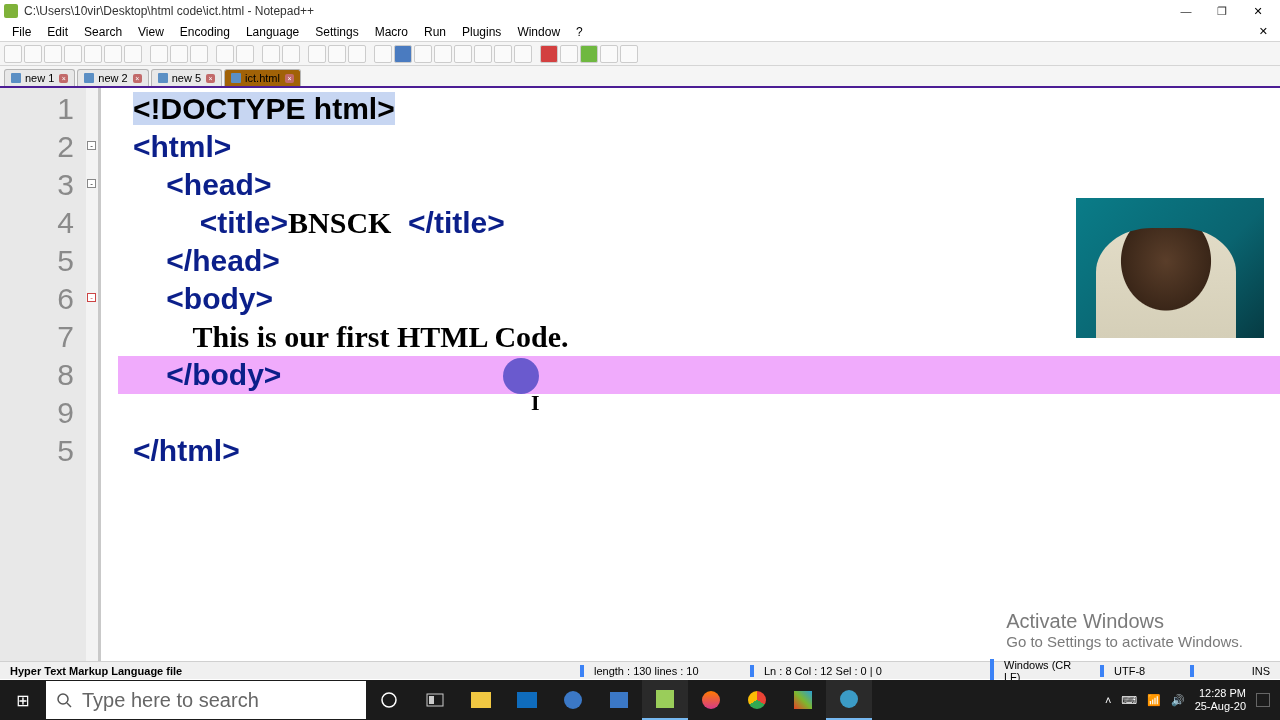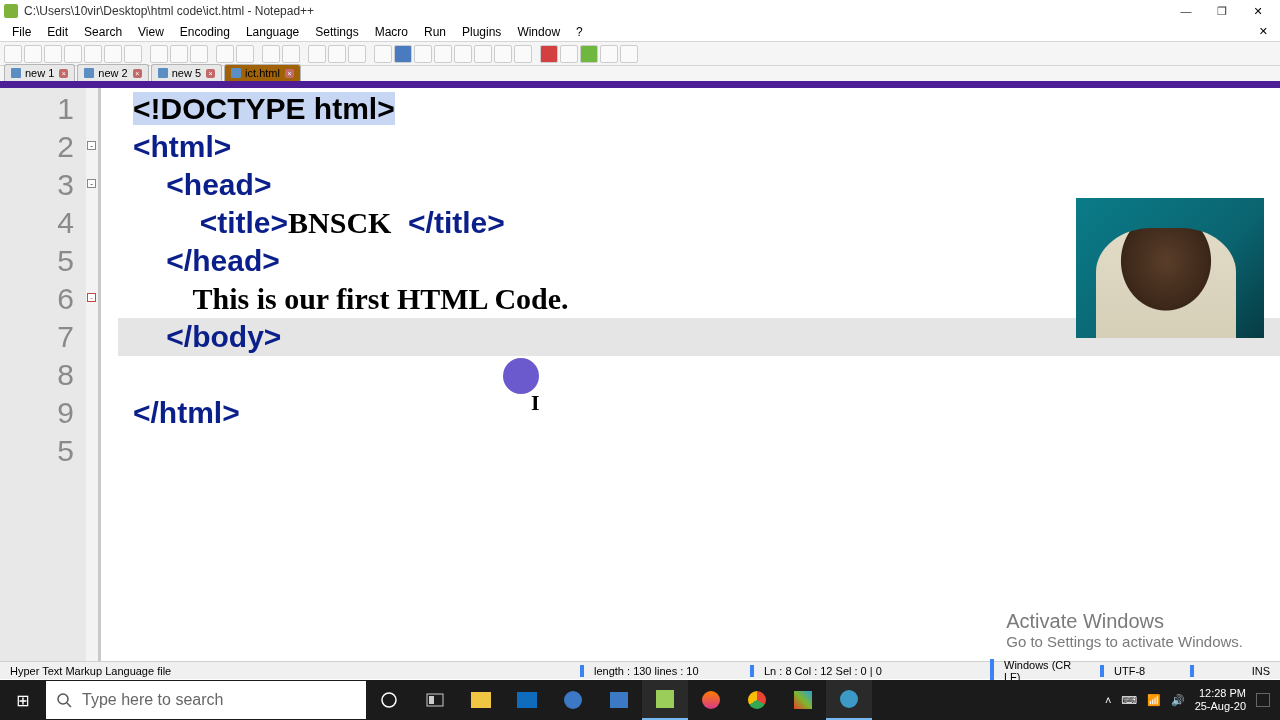--- a/index.html
+++ b/index.html
@@ -19,62 +19,62 @@
 
 
 .toolbar { height: 24px; display: flex; align-items: center; padding: 0 4px; gap: 2px; border-bottom: 1px solid #d5d5d5; background: #f5f5f5; }
 .tbtn { width: 18px; height: 18px; border: 1px solid #ccc; background: #fafafa; border-radius: 2px; }
 .tbtn.red { background: #d34040; }
 .tbtn.green { background: #6fb840; }
 .tbtn.blue { background: #4a7bc0; }
 .tbtn.sep { width: 4px; border: none; background: transparent; }
 
 
-.tabbar { height: 22px; display: flex; align-items: flex-end; padding: 2px 4px 0; background: #f5f5f5; border-bottom: 7px solid #4c1d95; }
+.tabbar { height: 22px; display: flex; align-items: flex-end; padding: 2px 4px 0; background: #f5f5f5; border-bottom: 2px solid #4c1d95; }
 .tab { display: flex; align-items: center; padding: 2px 6px; font-size: 11px; border: 1px solid #b5b5b5; border-bottom: none; background: #e8e8e8; margin-right: 2px; border-radius: 3px 3px 0 0; }
 .tab.active { background: #a16207; }
 .tab .ic { width: 10px; height: 10px; background: #5b8fc4; margin-right: 4px; border-radius: 1px; }
 .tab .x { margin-left: 5px; width: 9px; height: 9px; background: #c26a6a; border-radius: 2px; font-size: 7px; color: #fff; display: flex; align-items: center; justify-content: center; }
 
 
 .editor-wrap { height: 573px; display: flex; position: relative; }
 .gutter { width: 86px; background: #e8e8e8; text-align: right; padding-right: 12px; font-family: "Courier New", monospace; font-size: 30px; color: #8a8a8a; line-height: 38px; padding-top: 2px; }
 .fold-col { width: 12px; background: #f3f3f3; position: relative; }
 .fold { width: 9px; height: 9px; border: 1px solid #888; background: #fff; font-size: 8px; line-height: 7px; text-align: center; position: absolute; left: 1px; }
 .fold.red { border-color: #c44; color: #c44; }
 .margin { width: 3px; background: #c9c9c9; }
 .code { flex: 1; font-family: "Courier New", monospace; font-size: 30px; line-height: 38px; font-weight: bold; padding-top: 2px; position: relative; }
 .line { height: 38px; white-space: pre; padding-left: 15px; margin-left: 17px; }
-.line.hl { background: #e5e5e5; }
+.line.hl { background: #f0abfc; }
 .kw { color: #0b1f8a; }
 .doctype { color: #000; }
 .doctype-bg { background: #c7d6f2; }
 .txt { color: #000; font-family: Liberation Serif, serif; }
 
 .cursor-dot { position: absolute; width: 36px; height: 36px; border-radius: 50%; background: #6a5ace; left: 402px; top: 270px; }
 .ibeam { position: absolute; left: 430px; top: 296px; font-size: 22px; color: #000; font-family: serif; }
 
 
 .statusbar { height: 18px; display: flex; align-items: center; font-size: 11px; background: #f0f0f0; border-top: 1px solid #d0d0d0; }
 .statusbar .cell { padding: 0 10px; border-left: 4px solid #3b82f6; }
-.statusbar .cell:first-child { border-left: none; flex: 0 0 580px; }
+.statusbar .cell:first-child { border-left: none; flex: 0 0 580px; font-weight: bold; }
 
 
 .webcam { position: absolute; right: 16px; top: 198px; width: 188px; height: 140px; background: linear-gradient(135deg,#0a7c88 0%,#0a6470 60%,#063b43 100%); }
 .webcam .person { position: absolute; bottom: 0; left: 20px; width: 140px; height: 110px; background: radial-gradient(ellipse at 50% 30%, #5a3e2a 0%, #3a2618 45%, transparent 46%), linear-gradient(#e2dcc7,#d5cfb8); border-radius: 40% 40% 0 0; }
 
 
 .watermark { position: absolute; right: 37px; bottom: 70px; color: #7a7a7a; font-size: 15px; }
 .watermark .t1 { font-size: 20px; }
 
 
 .taskbar { position: absolute; bottom: 0; left: 0; right: 0; height: 40px; background: #1b1b1b; display: flex; align-items: center; }
 .taskbtn { width: 46px; height: 40px; display: flex; align-items: center; justify-content: center; }
 .winlogo { color: #fff; font-size: 16px; }
-.search { flex: 0 0 320px; height: 38px; background: #fff; display: flex; align-items: center; padding: 0 10px; font-size: 16px; color: #666; }
+.search { flex: 0 0 320px; height: 38px; background: #fff; display: flex; align-items: center; padding: 0 10px; font-size: 20px; color: #666; }
 .search svg { margin-right: 10px; }
 .taskicons { display: flex; }
 .taskicons .ic { width: 46px; height: 40px; display: flex; align-items: center; justify-content: center; }
 .taskicons .active { border-bottom: 2px solid #76b8f0; background: #2a2a2a; }
 .tray { margin-left: auto; display: flex; align-items: center; padding-right: 10px; font-size: 11px; color: #fff; gap: 10px; }
 .tray .clock { text-align: right; line-height: 13px; }
 .tray .box { width: 14px; height: 14px; border: 1px solid #666; }
 </style>
 </head>
 <body>
@@ -184,20 +184,21 @@
     <div class="fold" style="top:91px">-</div>
     <div class="fold red" style="top:205px">-</div>
   </div>
   <div class="margin"></div>
   <div class="code">
     <div class="line"><span class="doctype-bg"><span class="doctype">&lt;!</span><span class="doctype">DOCTYPE html</span><span class="doctype">&gt;</span></span></div>
     <div class="line"><span class="kw">&lt;html&gt;</span></div>
     <div class="line"><span class="kw">    &lt;head&gt;</span></div>
     <div class="line"><span class="kw">        &lt;title&gt;</span><span class="txt">BNSCK</span><span class="kw">  &lt;/title&gt;</span></div>
     <div class="line"><span class="kw">    &lt;/head&gt;</span></div>
+    <div class="line"><span class="kw">    &lt;body&gt;</span></div>
     <div class="line"><span class="txt">        This is our first HTML Code.</span></div>
     <div class="line hl"><span class="kw">    &lt;/body&gt;</span></div>
     <div class="line"><span class="txt"></span></div>
     <div class="line"><span class="kw">&lt;/html&gt;</span></div>
     <div class="cursor-dot"></div>
     <div class="ibeam">I</div>
   </div>
 </div>
 
 <div class="webcam">

